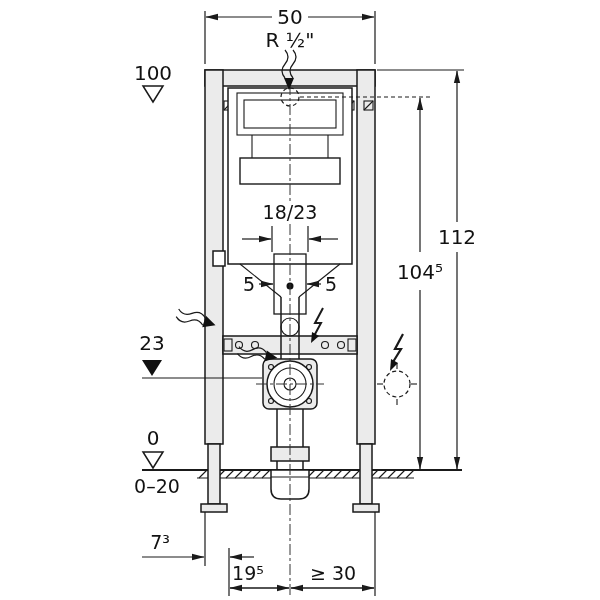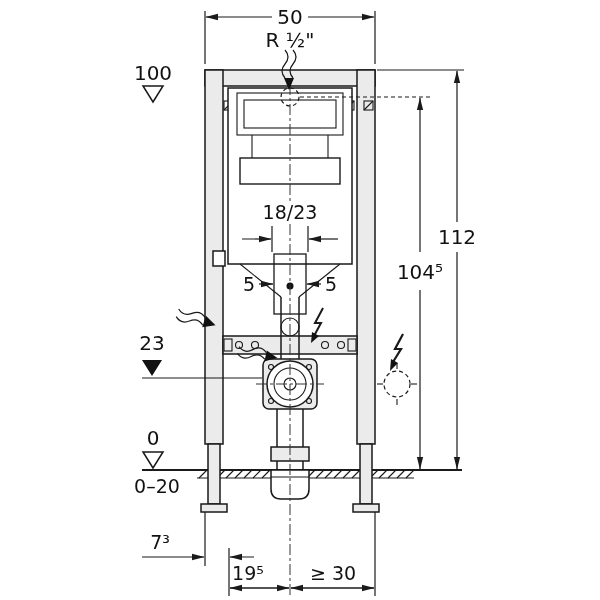--- a/index.html
+++ b/index.html
@@ -1,19 +1,18 @@
 <!DOCTYPE html>
 <html><head>
 <meta charset="utf-8">
 <style>
   html,body{margin:0;padding:0;background:#ffffff;}
   .stage{
     width:600px;height:600px;position:relative;background:#ffffff;overflow:hidden;
     font-family:"DejaVu Sans", "Liberation Sans", sans-serif;
-    border-radius:22px;
   }
   svg{display:block;}
   text{
     font-family:"DejaVu Sans", "Liberation Sans", sans-serif;
     fill:#111111;
   }
   .dim{font-size:20px;}
   .dim-s{font-size:19px;}
   .ln{stroke:#1a1a1a;stroke-width:1.5;fill:none;}
   .thin{stroke:#1a1a1a;stroke-width:1.1;fill:none;}

